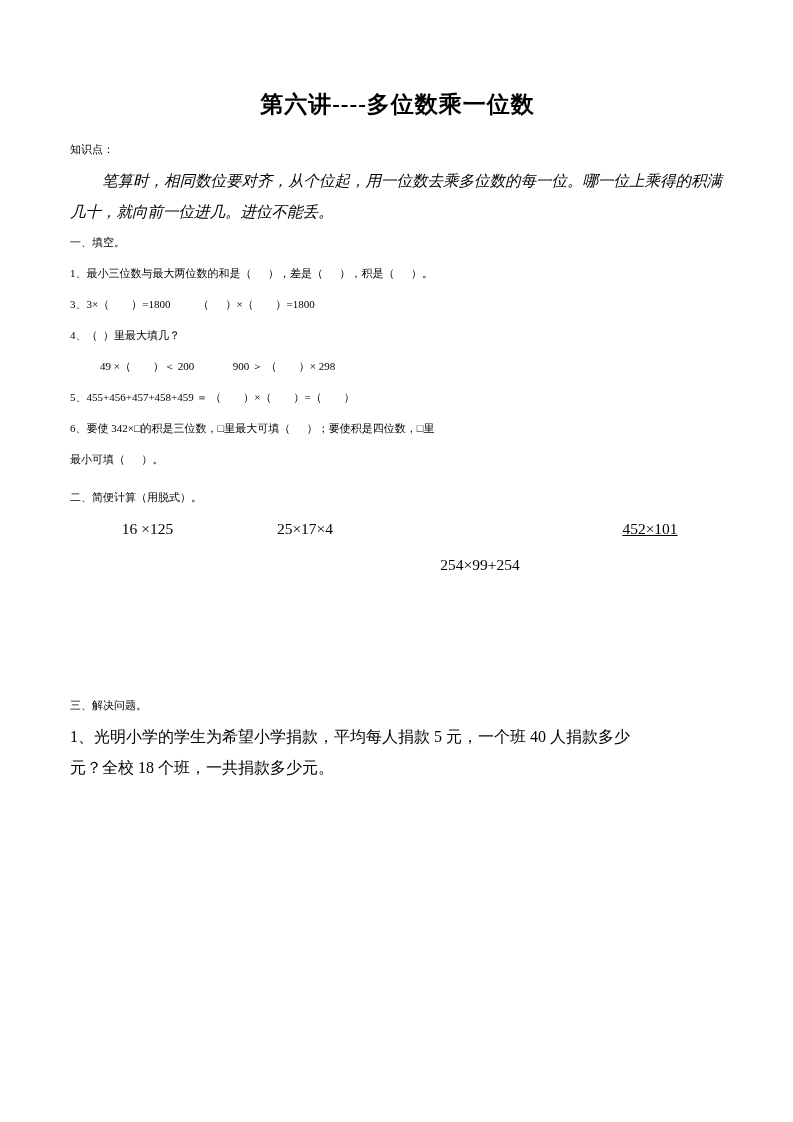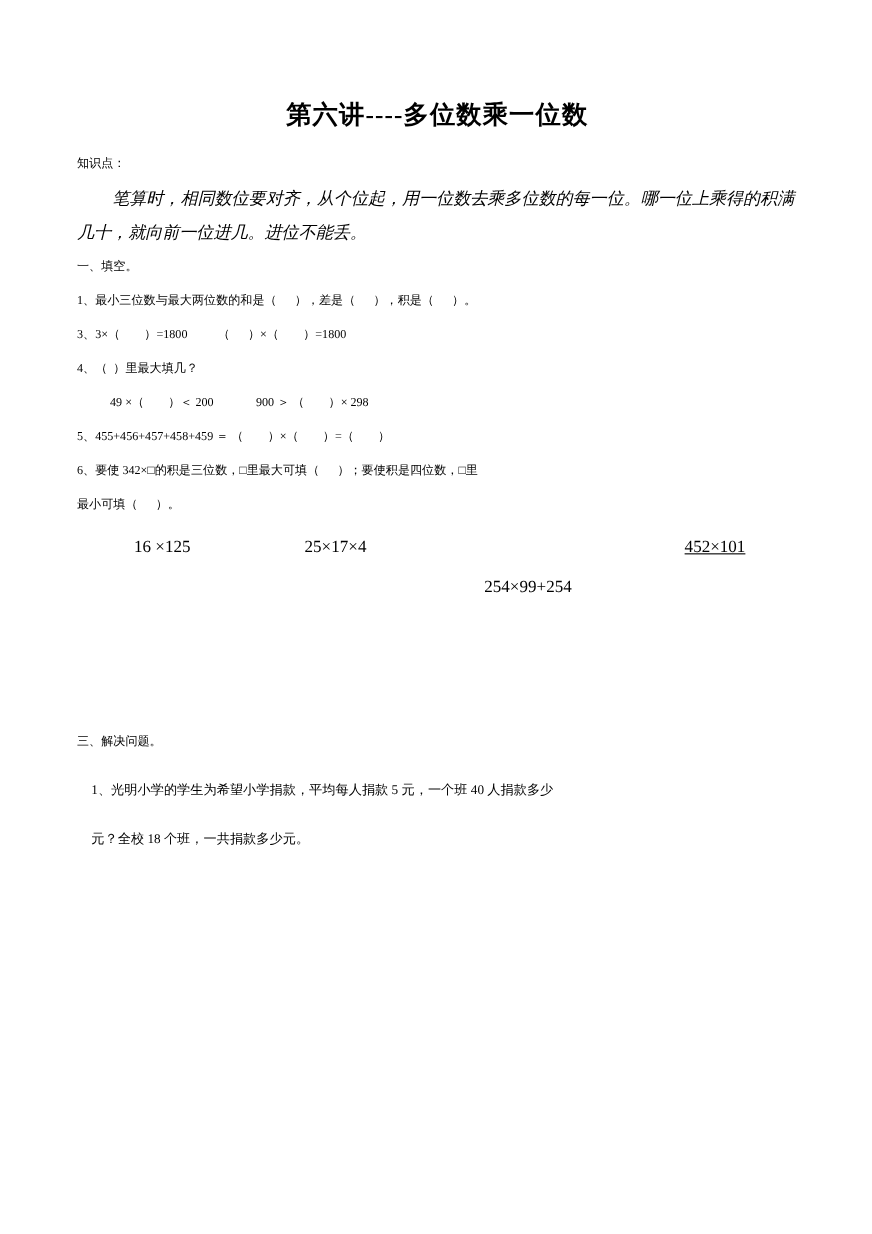--- a/index.html
+++ b/index.html
@@ -67,23 +67,23 @@
   }
   .calc-row .cell {
     font-family: "Liberation Serif", serif;
     text-align: center;
   }
   .c1 { width: 155px; }
   .c2 { width: 160px; }
   .c3 { width: 190px; margin-top: 36px; }
   .c4 { width: 150px; text-decoration: underline; }
   .wrap-line {
-    font-size: 12px;
+    font-size: 16px;
     line-height: 31px;
-    margin: 13px;
+    margin: 0;
   }
 </style>
 </head>
 <body>
 
 <div class="page">
   <div class="content">
 
     <h1 class="doc-title">第六讲----多位数乘一位数</h1>
 
@@ -95,20 +95,21 @@
     <p class="line">1、最小三位数与最大两位数的和是（      ），差是（      ），积是（      ）。</p>
     <p class="line">3、3×（        ）=1800          （      ）×（        ）=1800</p>
     <p class="line">4、（  ）里最大填几？</p>
     <p class="line indent-1">49 ×（        ）＜ 200              900 ＞ （        ）× 298</p>
     <p class="line">5、455+456+457+458+459 ＝ （        ）×（        ）=（        ）</p>
     <p class="line">6、要使 342×□的积是三位数，□里最大可填（      ）；要使积是四位数，□里</p>
     <p class="line">最小可填（      ）。</p>
 
     <div class="spacer-sm"></div>
 
+    <p class="line">二、简便计算（用脱式）。</p>
 
     <div class="calc-row">
       <span class="cell c1">16 ×125</span>
       <span class="cell c2">25×17×4</span>
       <span class="cell c3">254×99+254</span>
       <span class="cell c4">452×101</span>
     </div>
 
     <div class="spacer-lg"></div>
     <div class="spacer-md"></div>

